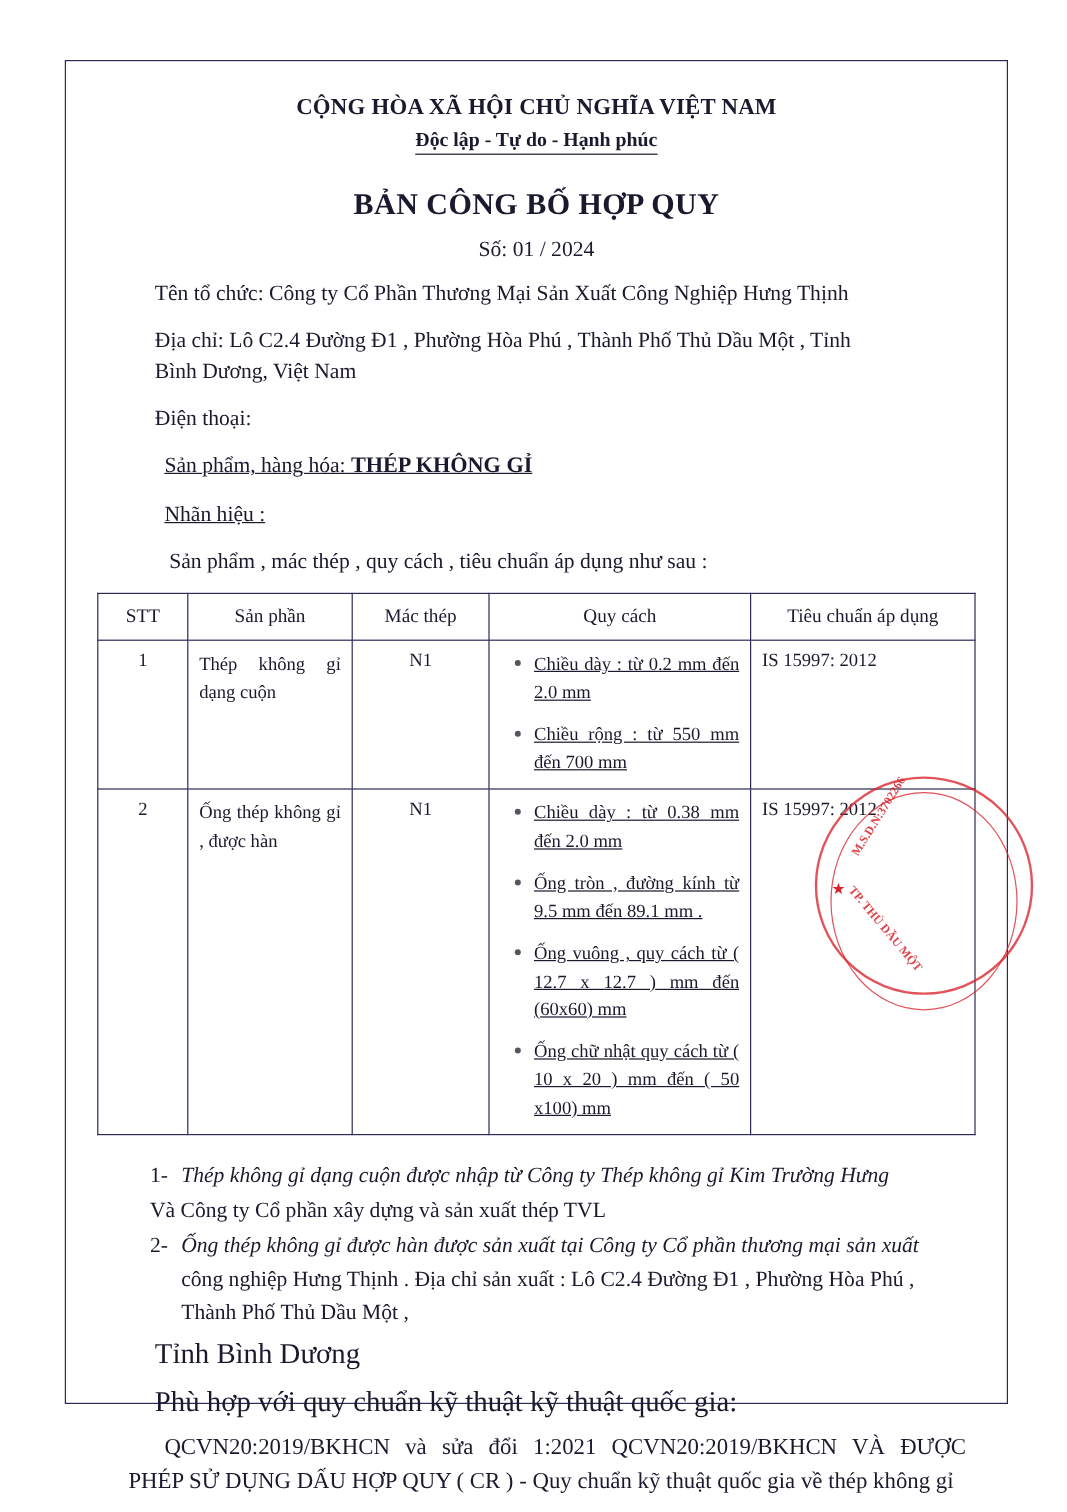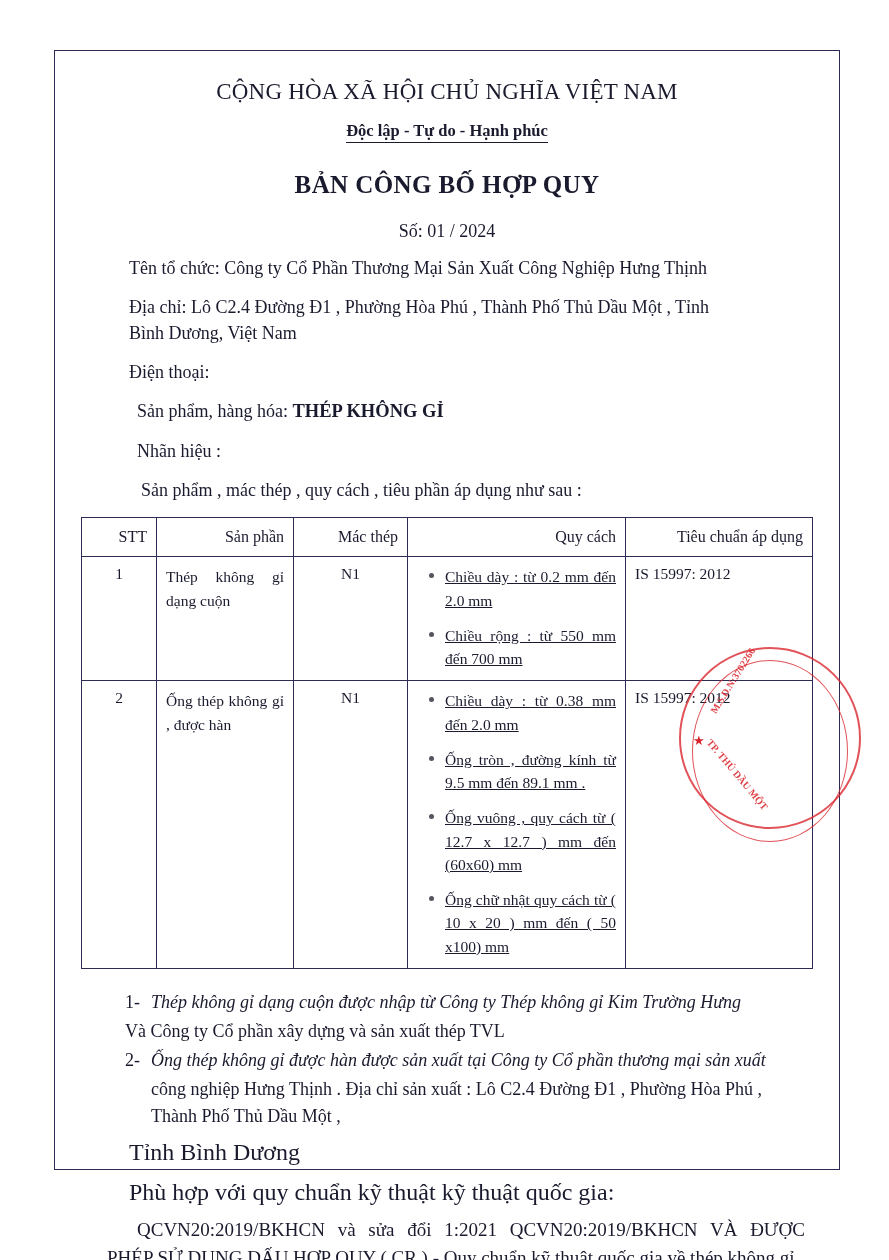--- a/index.html
+++ b/index.html
@@ -27,51 +27,52 @@
   }
   .inner {
     padding: 22px 26px 10px 26px;
     box-sizing: border-box;
     height: 100%;
   }
   .ct {
     text-align: center;
   }
   .national-title {
-    font-size: 23px;
-    font-weight: normal;
+    font-size: 19px;
+    font-weight: bold;
     letter-spacing: 0.2px;
     margin-top: 6px;
   }
   .national-sub {
     font-size: 16.5px;
     font-weight: bold;
-    margin-top: 16px;
+    margin-top: 6px;
     display: inline-block;
     border-bottom: 1.5px solid #1a1a2e;
     padding-bottom: 1px;
   }
   .doc-title {
     font-size: 25px;
     font-weight: bold;
     margin-top: 28px;
     letter-spacing: 0.4px;
   }
   .doc-number {
     font-size: 18px;
-    margin-top: 22px;
+    margin-top: 12px;
   }
   .field-line {
     font-size: 18px;
     margin-top: 13px;
     padding-left: 48px;
     line-height: 1.45;
   }
   .field-line.indent2 {
     padding-left: 56px;
+    text-decoration: underline;
   }
   .field-line.indent3 {
     padding-left: 60px;
   }
   .prod-name {
     font-weight: bold;
     font-size: 18.5px;
   }
   table.spec {
     width: 100%;
@@ -79,21 +80,21 @@
     margin-top: 14px;
     font-size: 15.5px;
   }
   table.spec th, table.spec td {
     border: 1px solid #2b2b55;
     vertical-align: top;
     padding: 8px 9px;
   }
   table.spec th {
     font-weight: normal;
-    text-align: right;
+    text-align: center;
     font-size: 16px;
     padding-top: 10px;
     padding-bottom: 10px;
   }
   .col-stt { width: 56px; text-align: center; }
   .col-prod { width: 118px; }
   .col-grade { width: 95px; text-align: center; }
   .col-spec { }
   .col-std { width: 168px; }
   td.c { text-align: center; }
@@ -260,21 +261,21 @@
 
     <div class="field-line indent2">
       <span>Sản phẩm, hàng hóa: </span><span class="prod-name">THÉP KHÔNG GỈ</span>
     </div>
 
     <div class="field-line indent2">
       <span>Nhãn hiệu :</span>
       <span></span>
     </div>
 
-    <div class="field-line indent3">Sản phẩm , mác thép , quy cách , tiêu phần áp dụng như sau :</div>
+    <div class="field-line indent3">Sản phẩm , mác thép , quy cách , tiêu chuẩn áp dụng như sau :</div>
 
     <table class="spec">
       <thead>
         <tr>
           <th class="col-stt">STT</th>
           <th class="col-prod">Sản phần</th>
           <th class="col-grade">Mác thép</th>
           <th class="col-spec">Quy cách</th>
           <th class="col-std">Tiêu chuẩn áp dụng</th>
         </tr>

